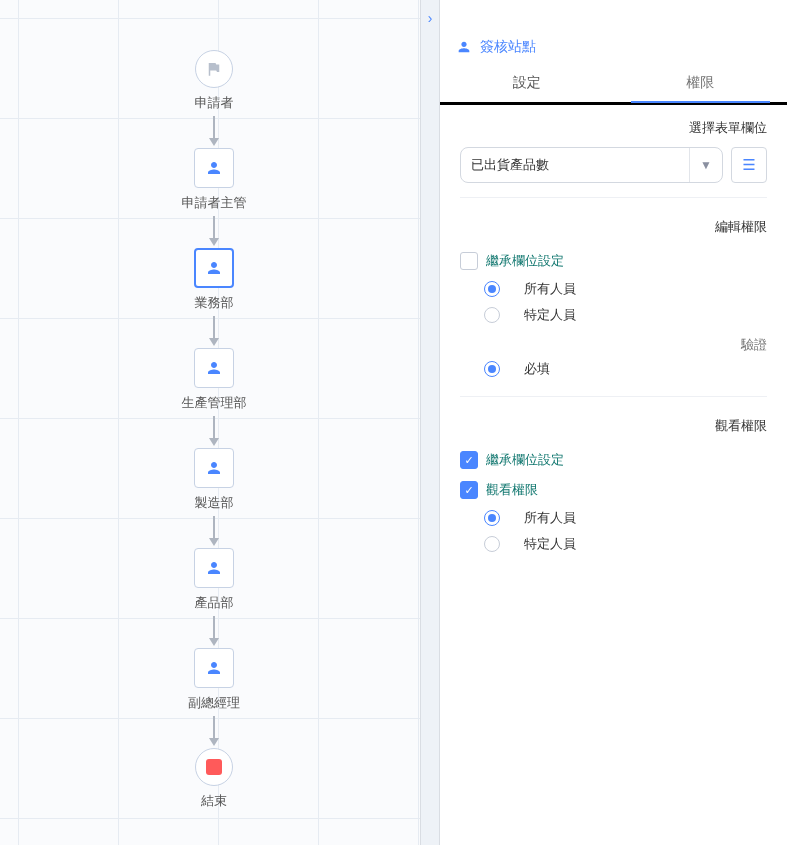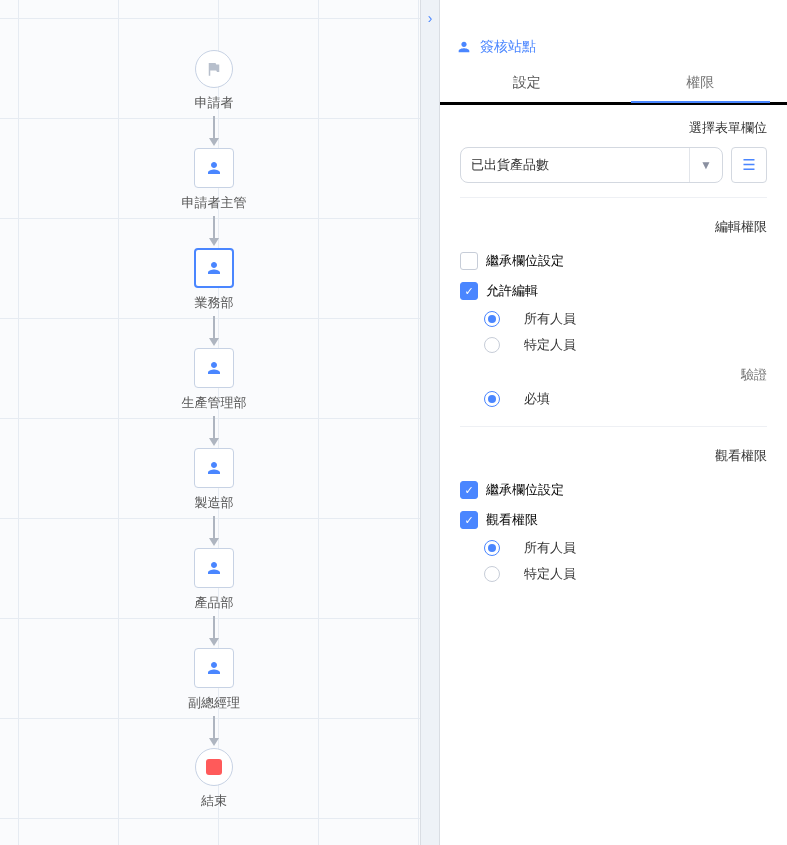--- a/index.html
+++ b/index.html
@@ -239,21 +239,21 @@
     border-top: 1px solid #eef0f4;
     margin: 14px 0 0 0;
   }
 
   .check-row {
     display: flex;
     align-items: center;
     gap: 8px;
     padding: 6px 0;
     font-size: 13px;
-    color: #000000;
+    color: #0f766e;
   }
   .chk {
     width: 16px;
     height: 16px;
     border: 1px solid #c7cdd8;
     border-radius: 3px;
     background: #fff;
     display: inline-flex;
     align-items: center;
     justify-content: center;
@@ -414,24 +414,20 @@
     </div>
 
     <div class="section">
       <div class="section-title">編輯權限</div>
 
       <div class="check-row">
         <span class="chk"></span>
         <span>繼承欄位設定</span>
       </div>
 
-      <div class="check-row">
-        <span class="chk checked"></span>
-        <span>允許編輯</span>
-      </div>
 
       <div class="radio-group">
         <div class="radio-row">
           <span class="rdo selected"></span>
           <span>所有人員</span>
         </div>
         <div class="radio-row">
           <span class="rdo"></span>
           <span>特定人員</span>
         </div>

